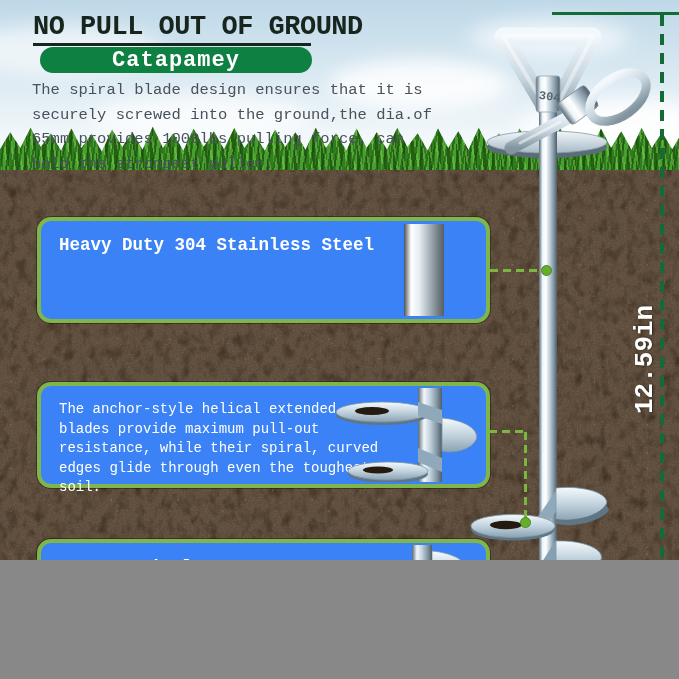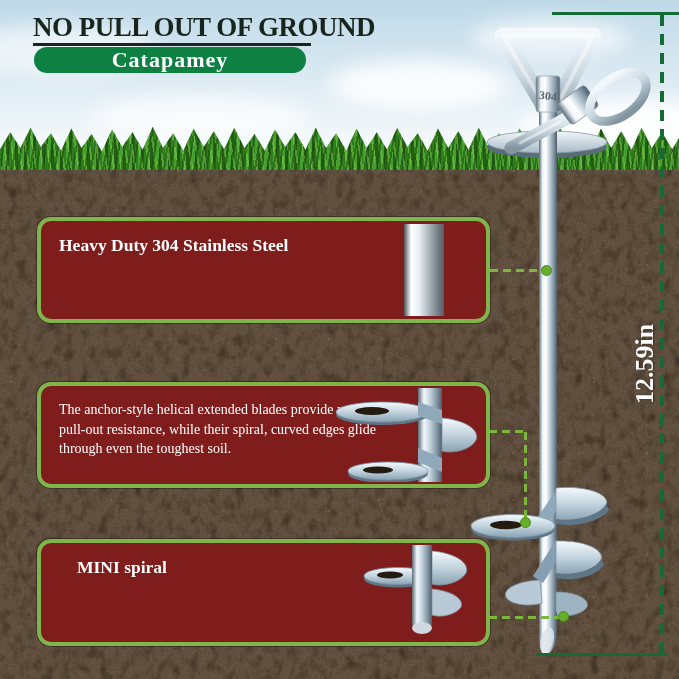--- a/index.html
+++ b/index.html
@@ -1,17 +1,17 @@
 <!DOCTYPE html>
 <html><head>
 <meta charset="utf-8">
 <style>
   html,body{margin:0;padding:0;background:#888;}
-  .canvas{position:relative;width:679px;height:679px;overflow:hidden;
-    font-family:Liberation Serif, serif;background:#e8f1f7;}
+  .canvas{position:relative;width:679px;height:560px;overflow:hidden;
+    font-family:Liberation Mono, monospace;background:#e8f1f7;}
   .abs{position:absolute;}
 
   
   .sky{position:absolute;left:0;top:0;width:679px;height:175px;
     background:linear-gradient(180deg,#bed8e8 0%,#d8e8f1 40%,#f3f8fb 80%,#ffffff 100%);}
   .cloud{position:absolute;background:#ffffff;border-radius:50%;filter:blur(9px);}
 
   
   .soil{position:absolute;left:0;top:160px;width:679px;height:519px;
     background-color:#342719;
@@ -30,29 +30,29 @@
     background:
       repeating-linear-gradient(99deg, rgba(18,74,8,.55) 0 2px, rgba(0,0,0,0) 2px 6px),
       repeating-linear-gradient(81deg, rgba(130,205,80,.5) 0 2px, rgba(0,0,0,0) 2px 7px),
       repeating-linear-gradient(90deg, #2f7d1e 0 3px, #46a02f 3px 6px, #255f14 6px 9px);
     clip-path:polygon(0 55%,1.5% 18%,3% 52%,4.5% 8%,6% 50%,7.5% 20%,9% 58%,10.5% 10%,12% 52%,13.5% 22%,15% 60%,16.5% 12%,18% 50%,19.5% 18%,21% 56%,22.5% 6%,24% 52%,25.5% 20%,27% 58%,28.5% 10%,30% 50%,31.5% 16%,33% 55%,34.5% 8%,36% 52%,37.5% 22%,39% 58%,40.5% 12%,42% 50%,43.5% 18%,45% 56%,46.5% 8%,48% 52%,49.5% 20%,51% 58%,52.5% 10%,54% 52%,55.5% 18%,57% 56%,58.5% 8%,60% 50%,61.5% 20%,63% 58%,64.5% 10%,66% 52%,67.5% 16%,69% 56%,70.5% 8%,72% 52%,73.5% 20%,75% 58%,76.5% 10%,78% 50%,79.5% 18%,81% 56%,82.5% 8%,84% 52%,85.5% 20%,87% 58%,88.5% 10%,90% 52%,91.5% 16%,93% 56%,94.5% 8%,96% 52%,97.5% 18%,99% 55%,100% 30%,100% 100%,0 100%);}
 
   
   .title{position:absolute;left:33px;top:12px;margin:0;width:420px;
     font-size:27px;font-weight:bold;letter-spacing:-0.5px;color:#17251d;}
   .title-underline{position:absolute;left:33px;top:43px;width:278px;height:3px;background:#17251d;}
-  .brand-pill{position:absolute;left:34px;top:47px;width:272px;height:26px;border-radius:14px;
+  .brand-pill{position:absolute;left:40px;top:47px;width:272px;height:26px;border-radius:14px;
     background:#0e8142;color:#fff;display:flex;align-items:center;justify-content:center;
     font-size:22px;font-weight:600;letter-spacing:1px;}
   .desc{position:absolute;left:32px;top:78px;margin:0;width:412px;
     font-size:15.5px;line-height:24.5px;color:#49525a;}
 
   
   .callout{position:absolute;left:37px;width:453px;box-sizing:border-box;
-    background:#7f1d1d;border:4px solid #7fb54a;border-radius:14px;
+    background:#3b82f6;border:4px solid #7fb54a;border-radius:14px;
     box-shadow:0 0 0 1px rgba(0,0,0,.35);color:#fff;padding:14px 16px 10px 18px;}
   .callout h2{margin:0 0 5px 0;font-size:17.5px;font-weight:bold;}
   .callout p{margin:0;font-size:14px;line-height:19.5px;max-width:335px;}
   .box1{top:217px;height:106px;}
   .box2{top:382px;height:106px;}
   .box3{top:539px;height:107px;padding-left:36px;}
   .rod-photo{position:absolute;left:363px;top:3px;bottom:3px;width:40px;
     background:linear-gradient(90deg,#4b5257 0%,#ffffff 18%,#e8eef2 38%,#aab6bd 62%,#737e85 85%,#585f64 100%);}
   .photo-svg{position:absolute;}
 
@@ -99,20 +99,21 @@
     <rect width="679" height="519" filter="url(#soilF2)" opacity="0.45"></rect>
   </svg>
 
   <div class="grass"></div>
 
   <h1 class="title">NO PULL OUT OF GROUND</h1>
   <div class="title-underline"></div>
   <div class="brand-pill">
     <span>Catapamey</span>
   </div>
+  <p class="desc">The spiral blade design ensures that it is securely screwed into the ground,the dia.of 65mm provides 1000lbs pulling force, can hold the strongest puller.</p>
 
   <div class="callout box1">
     <h2>Heavy Duty 304 Stainless Steel</h2>
     <div class="rod-photo"></div>
   </div>
 
   <div class="callout box2">
     <p>The anchor-style helical extended blades provide maximum pull-out resistance, while their spiral, curved edges glide through even the toughest soil.</p>
     <svg class="photo-svg" style="right:4px;top:2px;" width="152" height="94" viewBox="0 0 152 94">
       <defs>

